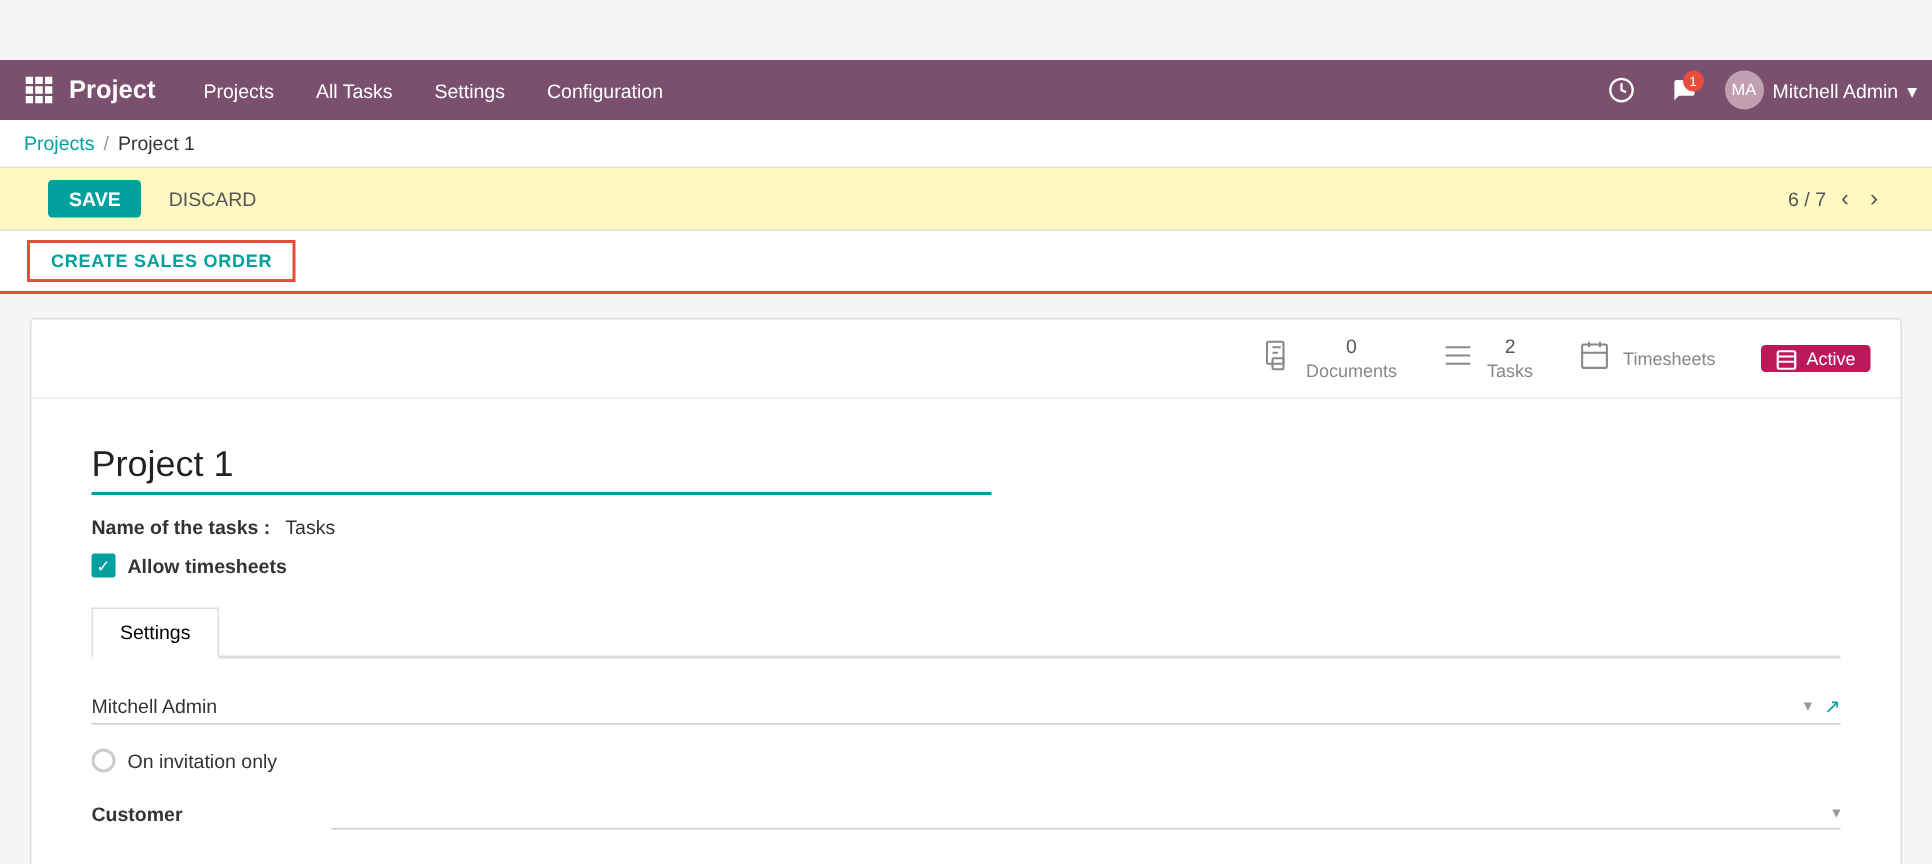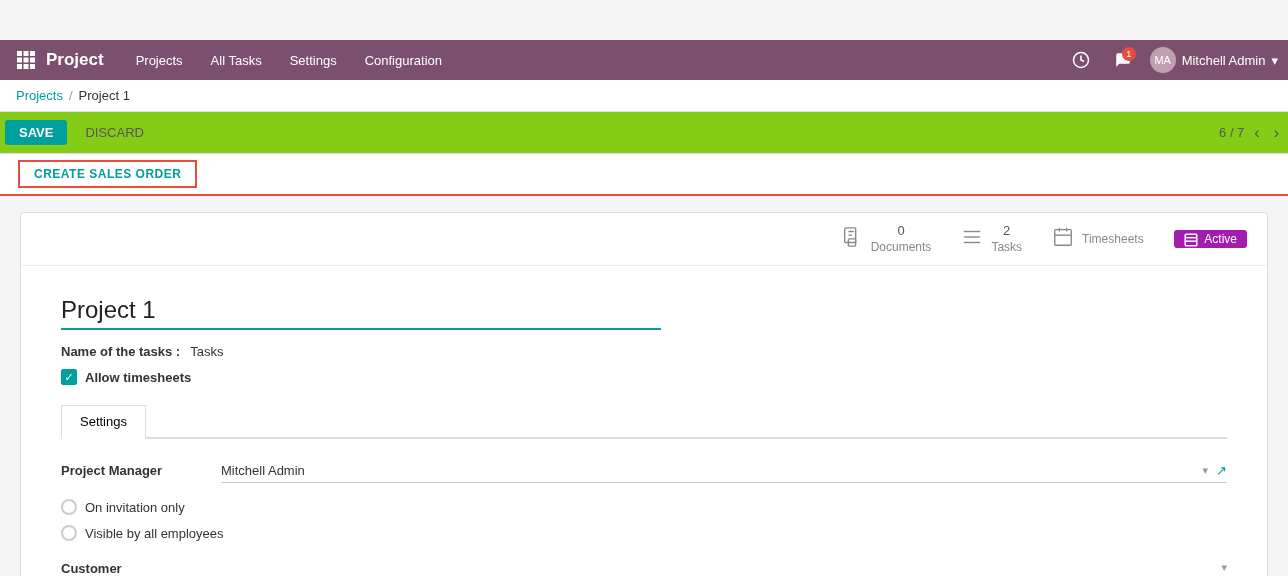--- a/index.html
+++ b/index.html
@@ -47,21 +47,21 @@
     
     .breadcrumb-bar {
       background: #fff; padding: 8px 16px; display: flex; align-items: center; gap: 6px; border-bottom: 1px solid #e0e0e0;
     }
     .breadcrumb-link { color: #00a09d; cursor: pointer; font-size: 13px; }
     .breadcrumb-sep { color: #999; }
     .breadcrumb-current { color: #333; font-size: 13px; }
 
     
     .action-bar {
-      background: #84cc16; padding: 8px 5px; display: flex; align-items: center; gap: 8px; border-bottom: 1px solid #e0e0e0;
+      background: #fef9c3; padding: 8px 32px; display: flex; align-items: center; gap: 8px; border-bottom: 1px solid #e0e0e0;
     }
     .btn-save {
       background: #00a09d; color: #fff; border: none; padding: 5px 14px; border-radius: 3px; cursor: pointer; font-size: 13px; font-weight: bold;
     }
     .btn-discard {
       background: transparent; color: #555; border: none; padding: 5px 10px; cursor: pointer; font-size: 13px;
     }
     .pagination-info {
       margin-left: auto; display: flex; align-items: center; gap: 6px; color: #555; font-size: 13px;
     }
@@ -90,21 +90,21 @@
       display: flex; align-items: center; justify-content: flex-end; padding: 10px 20px; border-bottom: 1px solid #eee; gap: 30px;
     }
     .stat-item {
       display: flex; align-items: center; gap: 8px; color: #666; font-size: 13px; cursor: pointer;
     }
     .stat-icon { font-size: 18px; color: #888; }
     .stat-label-block { display: flex; flex-direction: column; align-items: center; line-height: 1.3; }
     .stat-count { font-size: 13px; color: #555; }
     .stat-label { font-size: 12px; color: #888; }
     .active-badge {
-      background: #a21caf; color: #fff; padding: 2px 10px; border-radius: 3px; font-size: 12px; cursor: pointer;
+      background: #be185d; color: #fff; padding: 2px 10px; border-radius: 3px; font-size: 12px; cursor: pointer;
     }
 
     
     .card-form {
       padding: 30px 40px;
     }
     .project-name-input {
       font-size: 24px; border: none; border-bottom: 2px solid #00a09d; outline: none; width: 600px; max-width: 100%; padding-bottom: 4px; color: #222; background: transparent;
     }
     .field-row {
@@ -147,21 +147,21 @@
     .form-field {
       flex: 1;
     }
     .select-field {
       display: flex; align-items: center; border-bottom: 1px solid #ccc; padding: 4px 0; cursor: pointer; width: 100%; justify-content: space-between;
     }
     .select-field-value { font-size: 13px; color: #333; }
     .select-caret { color: #999; font-size: 11px; }
     .external-link-icon { color: #00a09d; margin-left: 8px; cursor: pointer; font-size: 13px; }
 
-    .radio-group { display: flex; flex-direction: column; gap: 10px; }
+    .radio-group { display: flex; flex-direction: row; gap: 10px; }
     .radio-item { display: flex; align-items: center; gap: 8px; cursor: pointer; font-size: 13px; }
     .radio-dot {
       width: 16px; height: 16px; border-radius: 50%; border: 2px solid #ccc; display: flex; align-items: center; justify-content: center; flex-shrink: 0;
     }
     .radio-dot.selected { border-color: #00a09d; }
     .radio-dot.selected::after { content: ''; width: 8px; height: 8px; background: #00a09d; border-radius: 50%; }
 
     .customer-select {
       display: flex; align-items: center; border-bottom: 1px solid #ccc; padding: 4px 0; width: 100%; justify-content: flex-end;
     }
@@ -302,43 +302,38 @@
 
       
       <div class="tabs-bar">
         <div class="tab-item active">Settings</div>
       </div>
 
       
       <div class="settings-form">
 
         <div class="form-row">
-          <div class="form-label">Project Manager</div>
           <div class="form-field">
             <div class="select-field">
               <span class="select-field-value">Mitchell Admin</span>
               <div style="display:flex;align-items:center;">
                 <span class="select-caret">▾</span>
                 <span class="external-link-icon">↗</span>
               </div>
             </div>
           </div>
         </div>
 
         <div class="form-row">
           <div class="form-field">
             <div class="radio-group">
               <div class="radio-item">
                 <div class="radio-dot"></div>
                 <span>On invitation only</span>
               </div>
-              <div class="radio-item">
-                <div class="radio-dot"></div>
-                <span>Visible by all employees</span>
-              </div>
             </div>
           </div>
         </div>
 
         <div class="form-row">
           <div class="form-label">Customer</div>
           <div class="form-field">
             <div class="customer-select">
               <span class="customer-caret">▾</span>
             </div>

